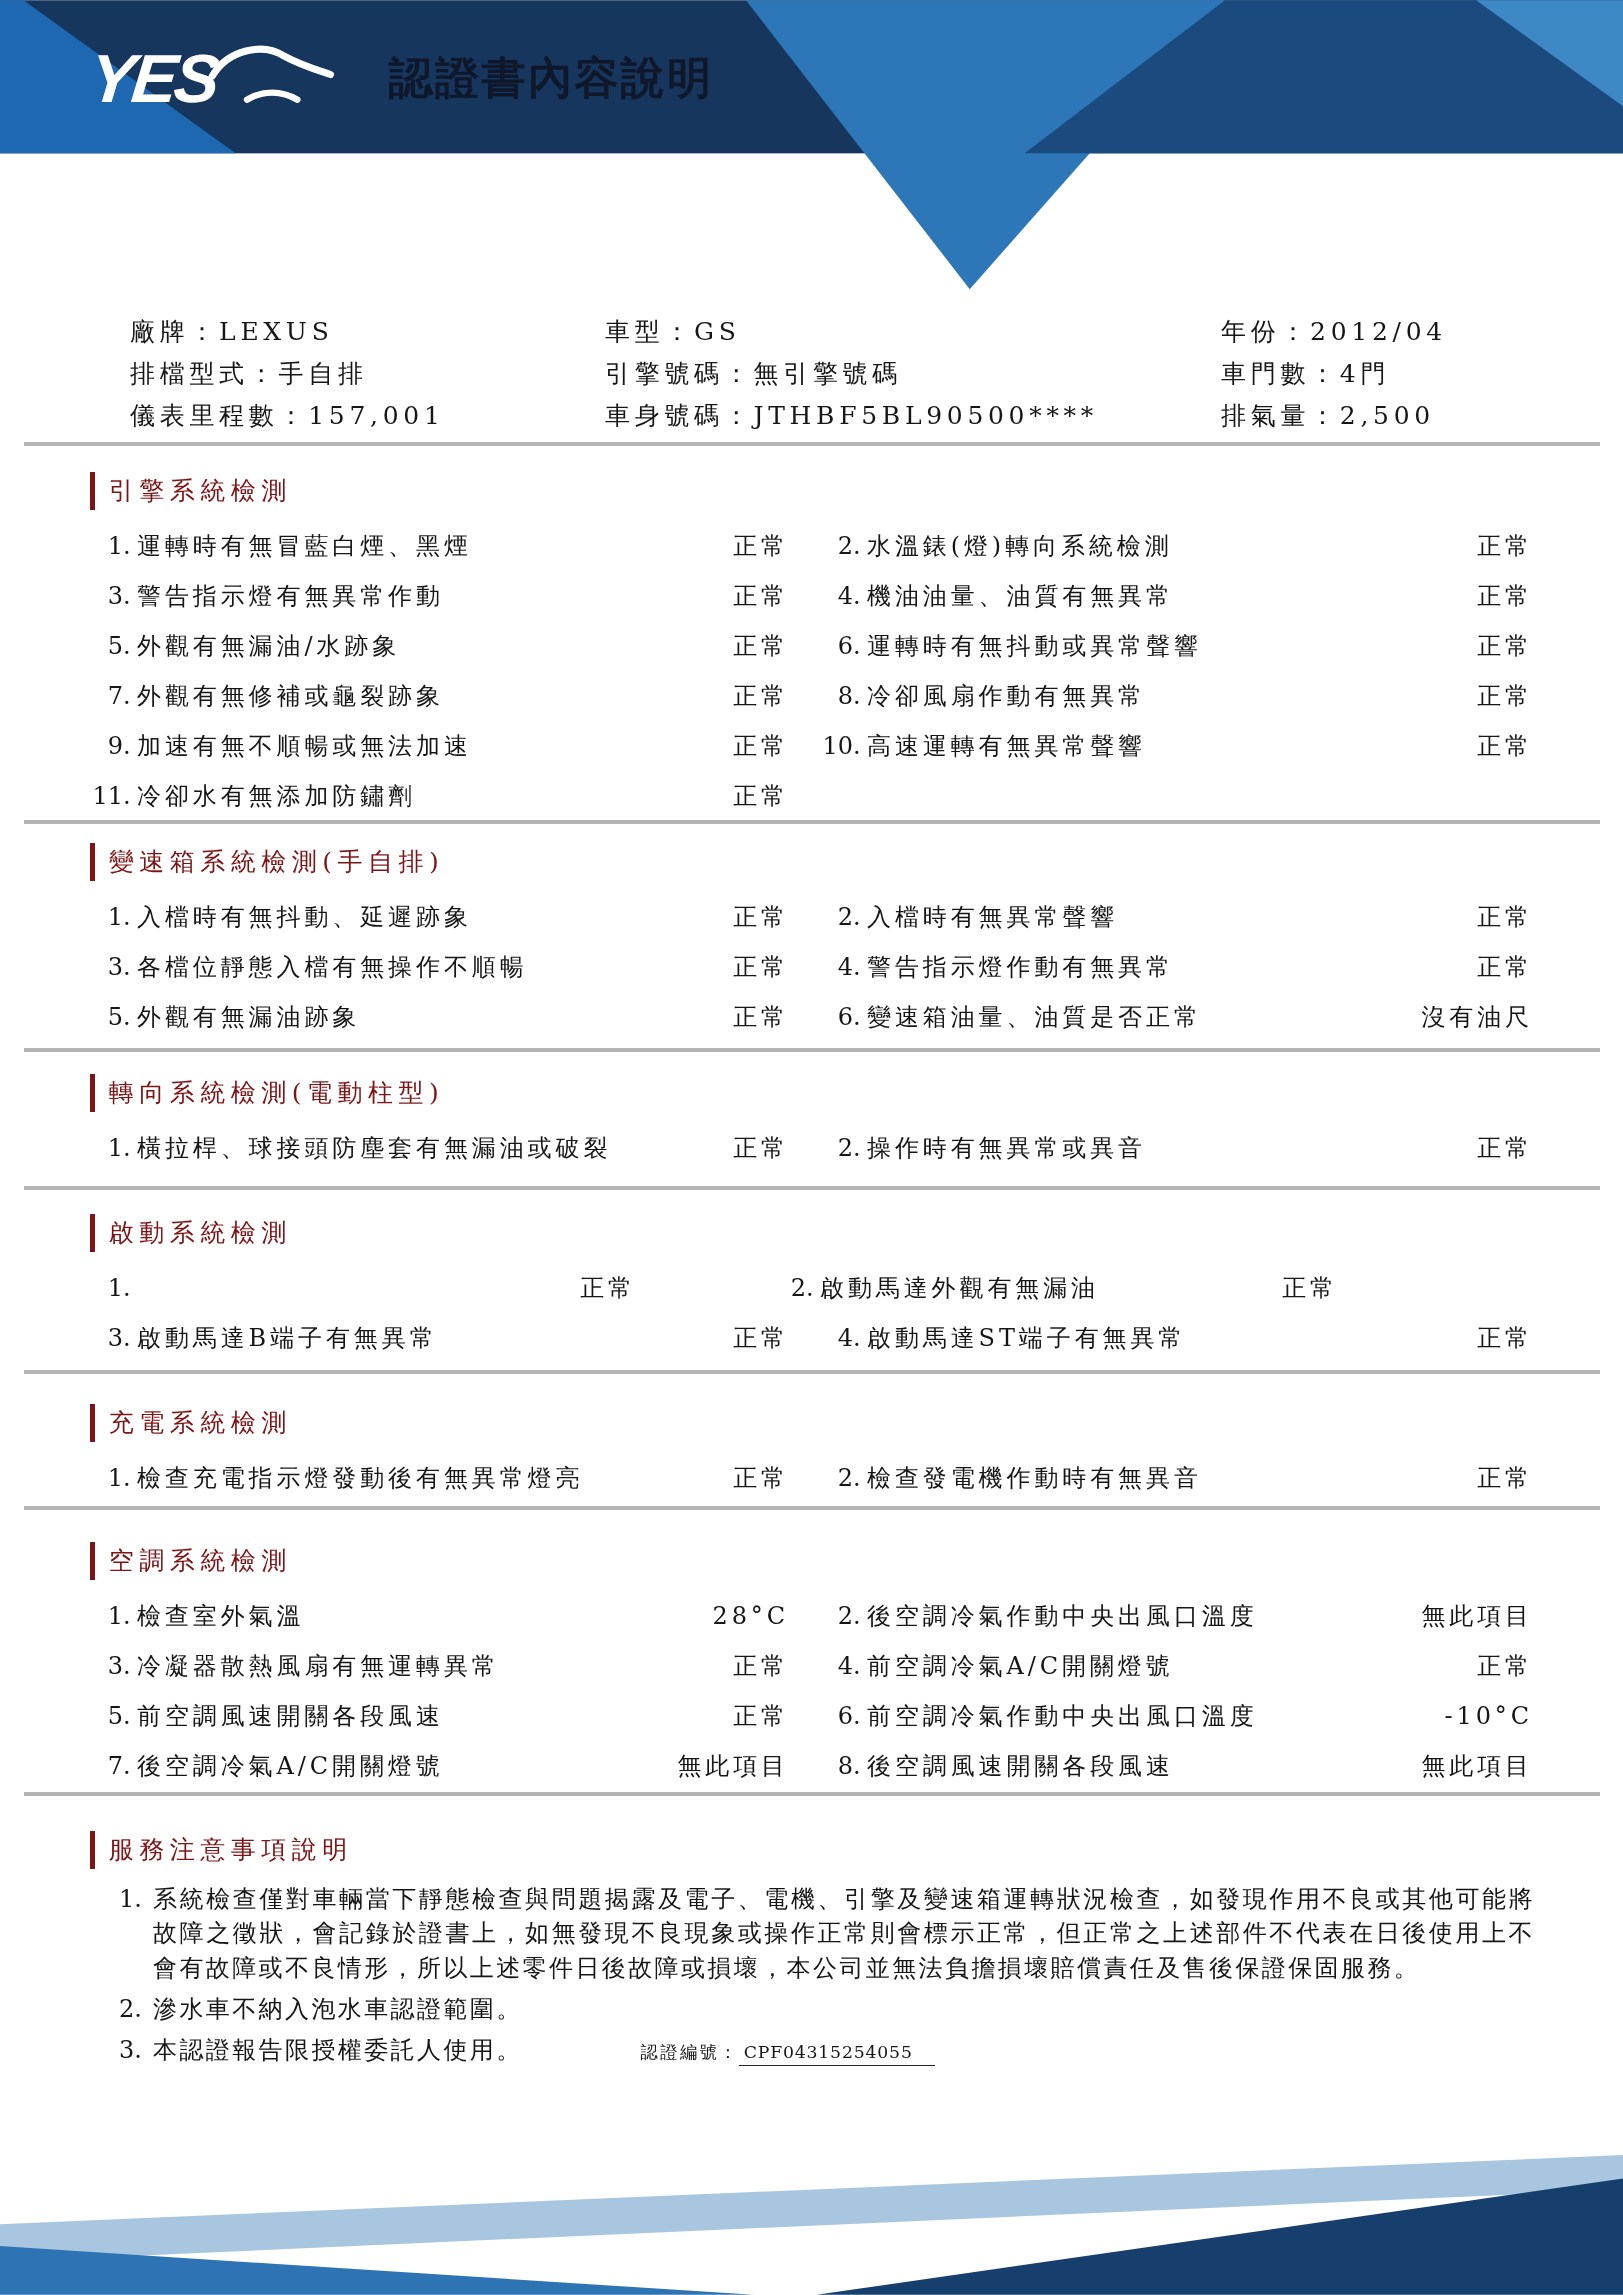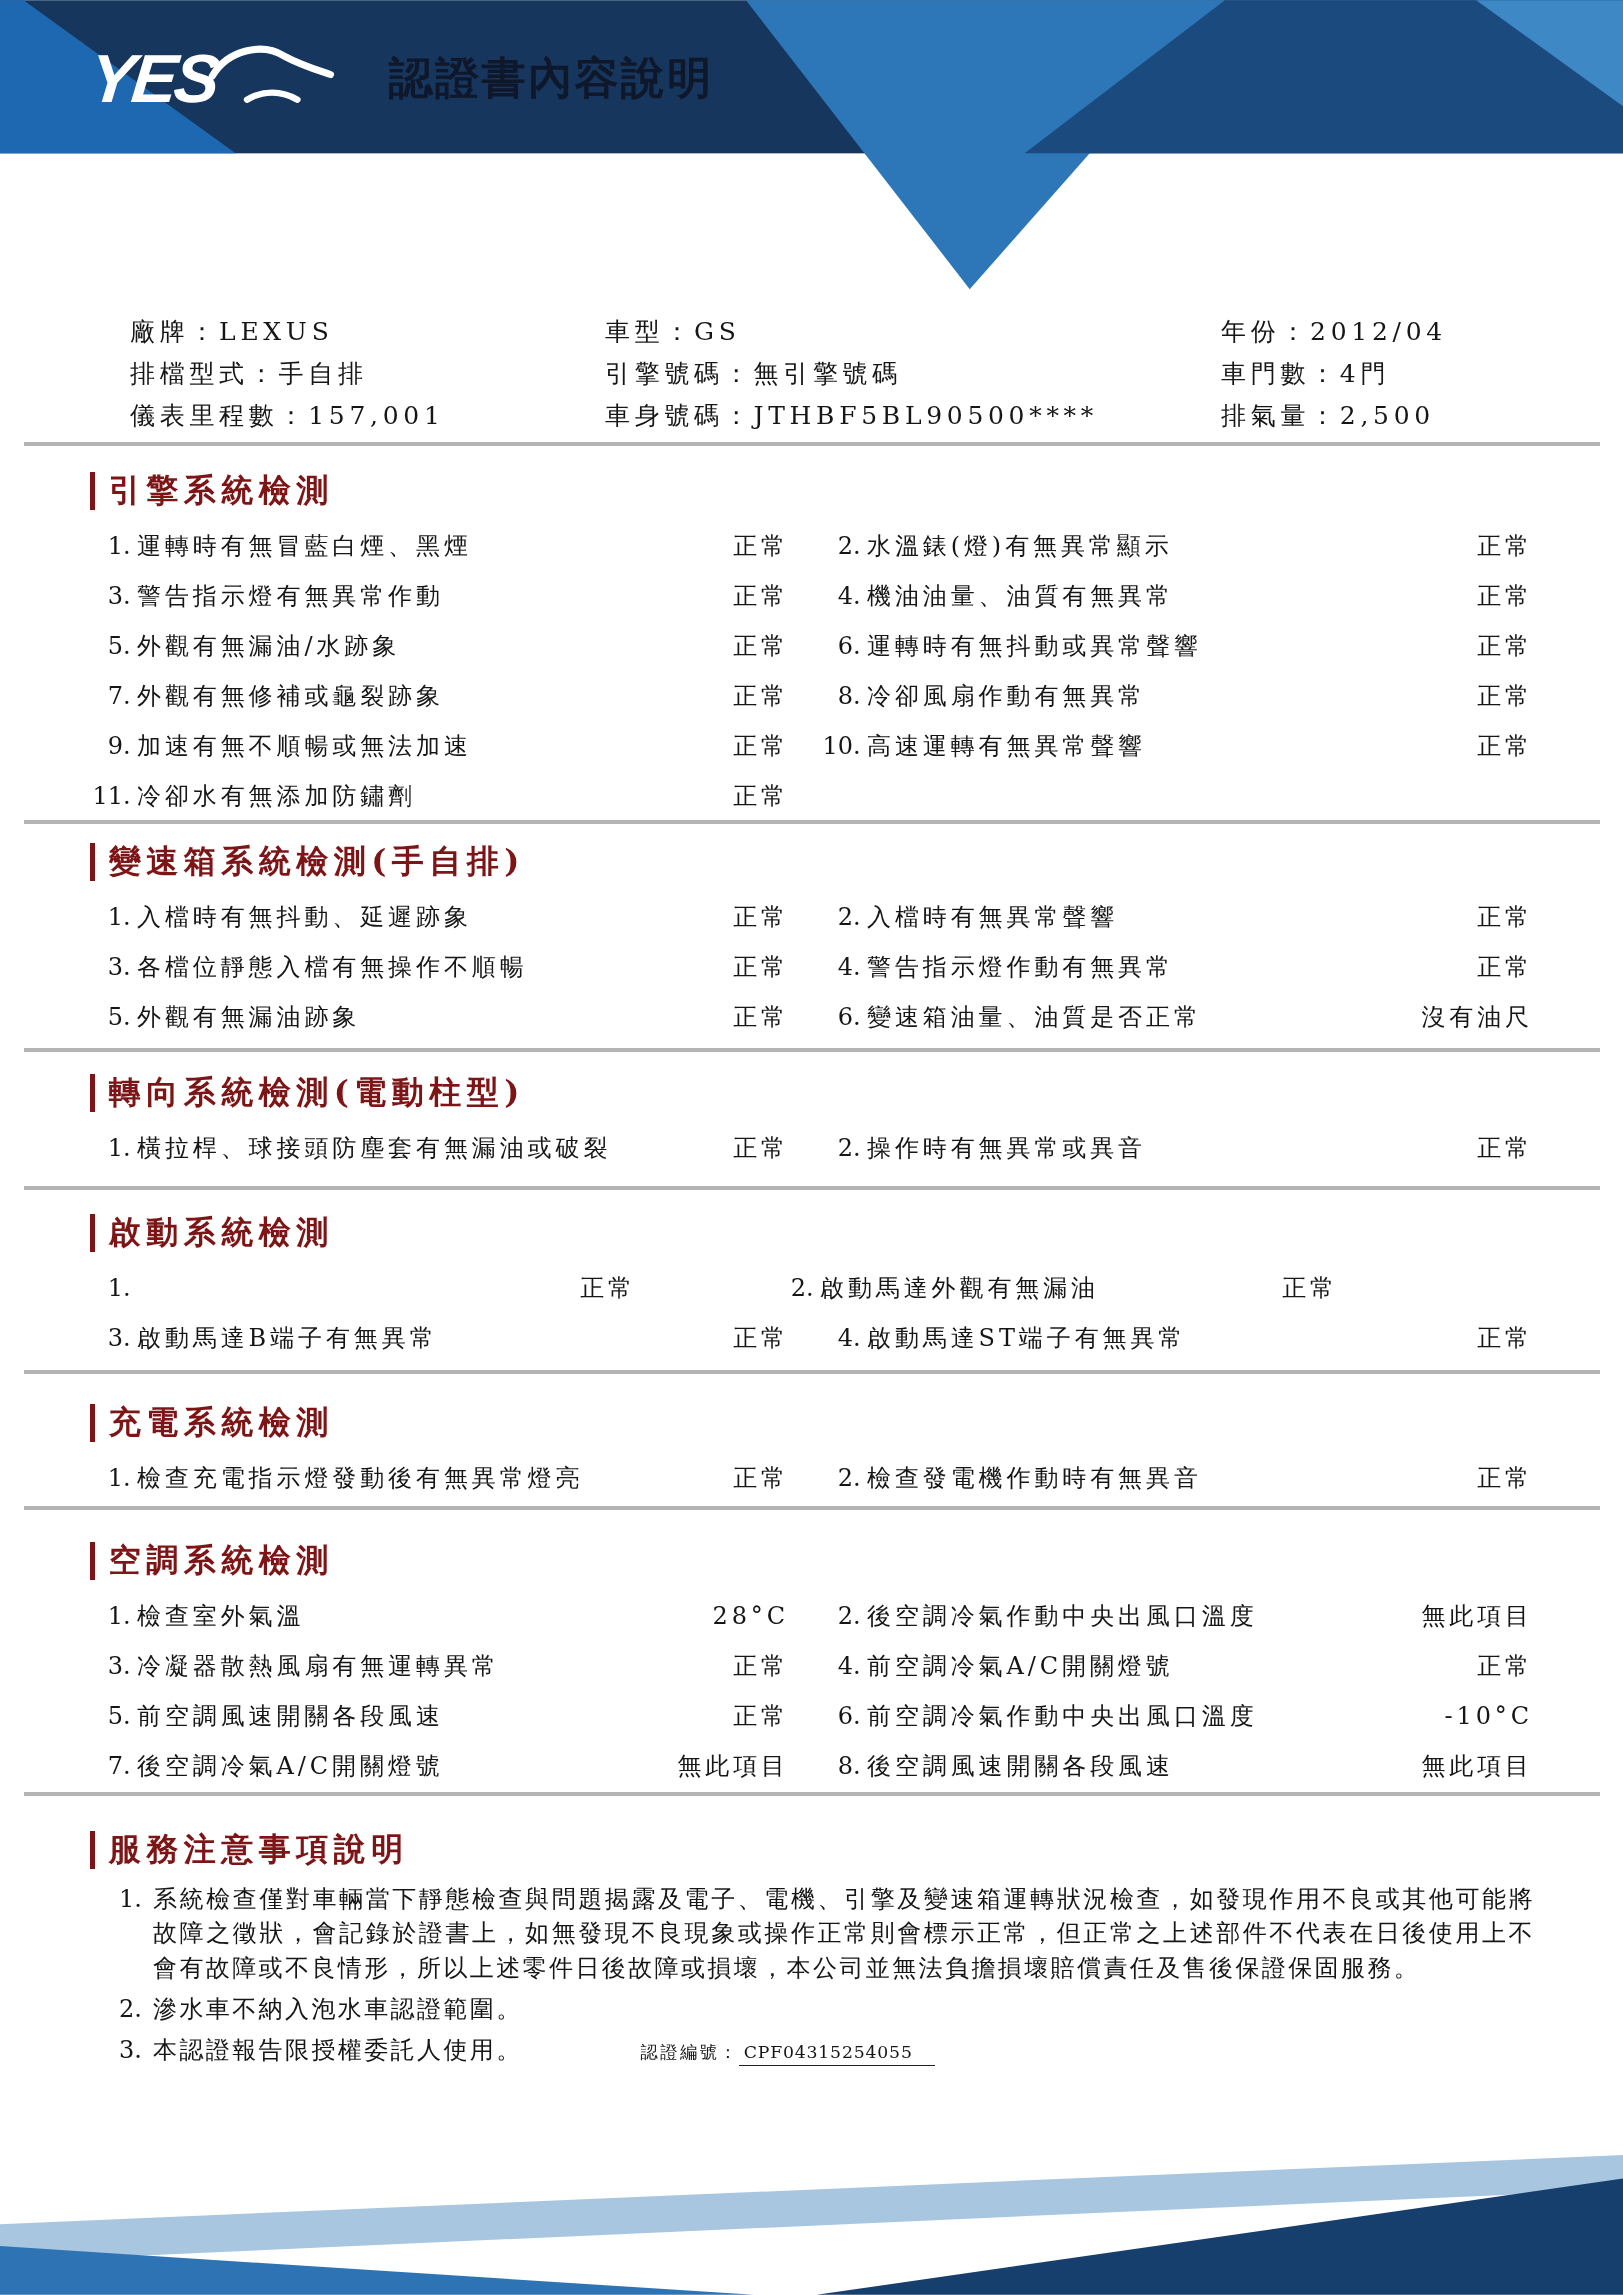--- a/index.html
+++ b/index.html
@@ -31,21 +31,21 @@
     font-size:25px;letter-spacing:4.7px;line-height:42px;
   }
   .vcell{white-space:nowrap;}
   
   .sep{position:absolute;left:23.6px;width:1576px;height:3.9px;background:#b4b4b4;}
   
   .sec{position:absolute;left:90px;width:1443px;}
   .sec-title{display:flex;align-items:center;height:39px;}
   .sec-title .bar{width:4.7px;height:38px;background:#7d1517;margin-right:14px;}
   .sec-title h2{
-    margin:0;font-size:32px;font-weight:bold;color:#7d1517;
+    margin:0;font-size:25px;font-weight:normal;color:#7d1517;
     letter-spacing:5.5px;font-family:"DejaVu Serif","Liberation Serif",serif;
   }
   .rows{margin-top:11px;}
   .check-row{
     display:grid;height:50px;align-items:center;
     grid-template-columns:47px 499px 153px 31px 47px 471px auto;
     font-size:24px;
   }
   .check-row .no{text-align:right;padding-right:6.3px;letter-spacing:0;}
   .check-row .lbl{letter-spacing:3.9px;white-space:nowrap;}
@@ -117,21 +117,21 @@
       <span class="bar"></span>
       <h2>引擎系統檢測</h2>
     </div>
     <div class="rows">
     <div class="check-row">
       <span class="no">1.</span>
       <span class="lbl">運轉時有無冒藍白煙、黑煙</span>
       <span class="res">正常</span>
       <span></span>
       <span class="no">2.</span>
-      <span class="lbl">水溫錶(燈)有無異常顯示</span>
+      <span class="lbl">水溫錶(燈)轉向系統檢測</span>
       <span class="res">正常</span>
     </div>
 
     <div class="check-row">
       <span class="no">3.</span>
       <span class="lbl">警告指示燈有無異常作動</span>
       <span class="res">正常</span>
       <span></span>
       <span class="no">4.</span>
       <span class="lbl">機油油量、油質有無異常</span>

